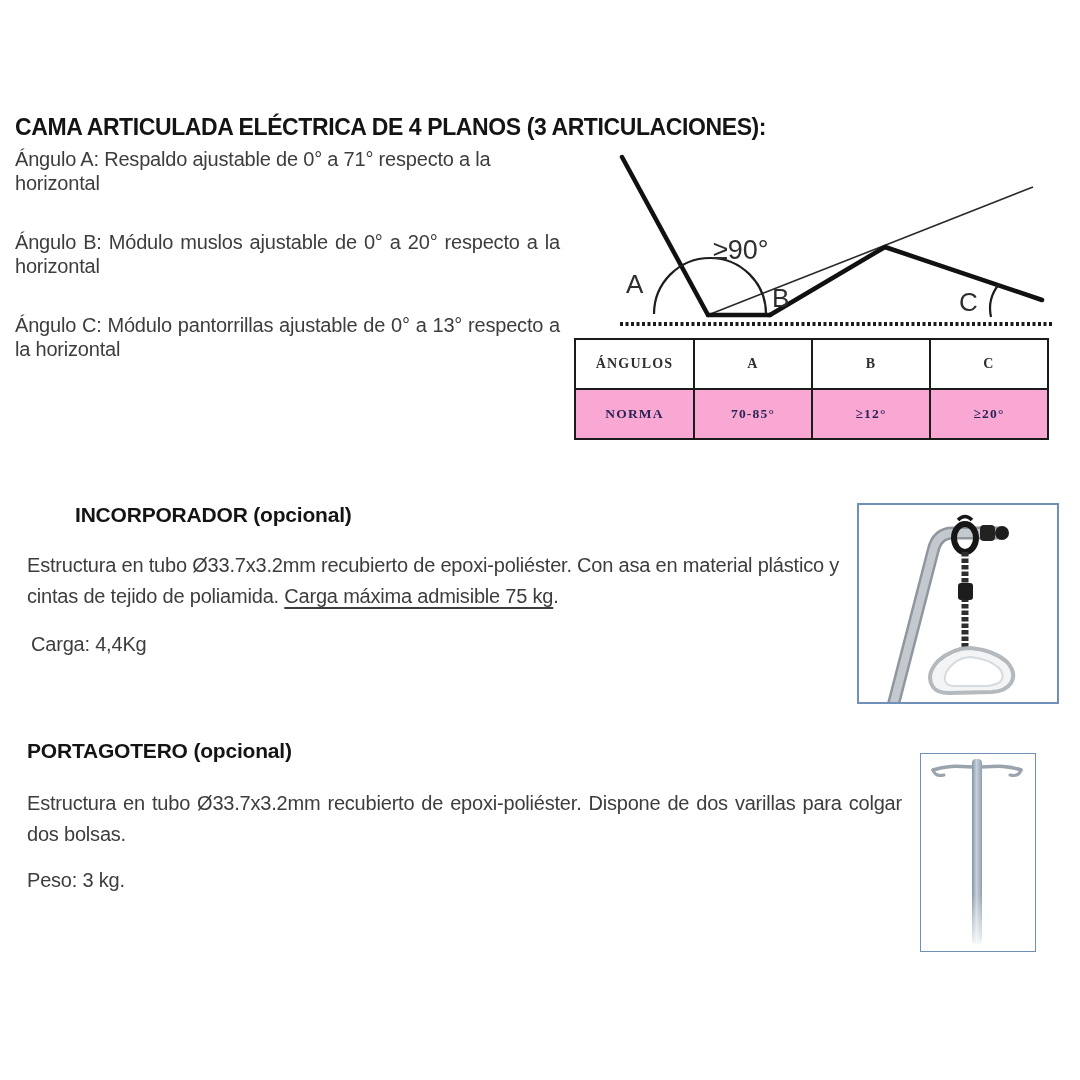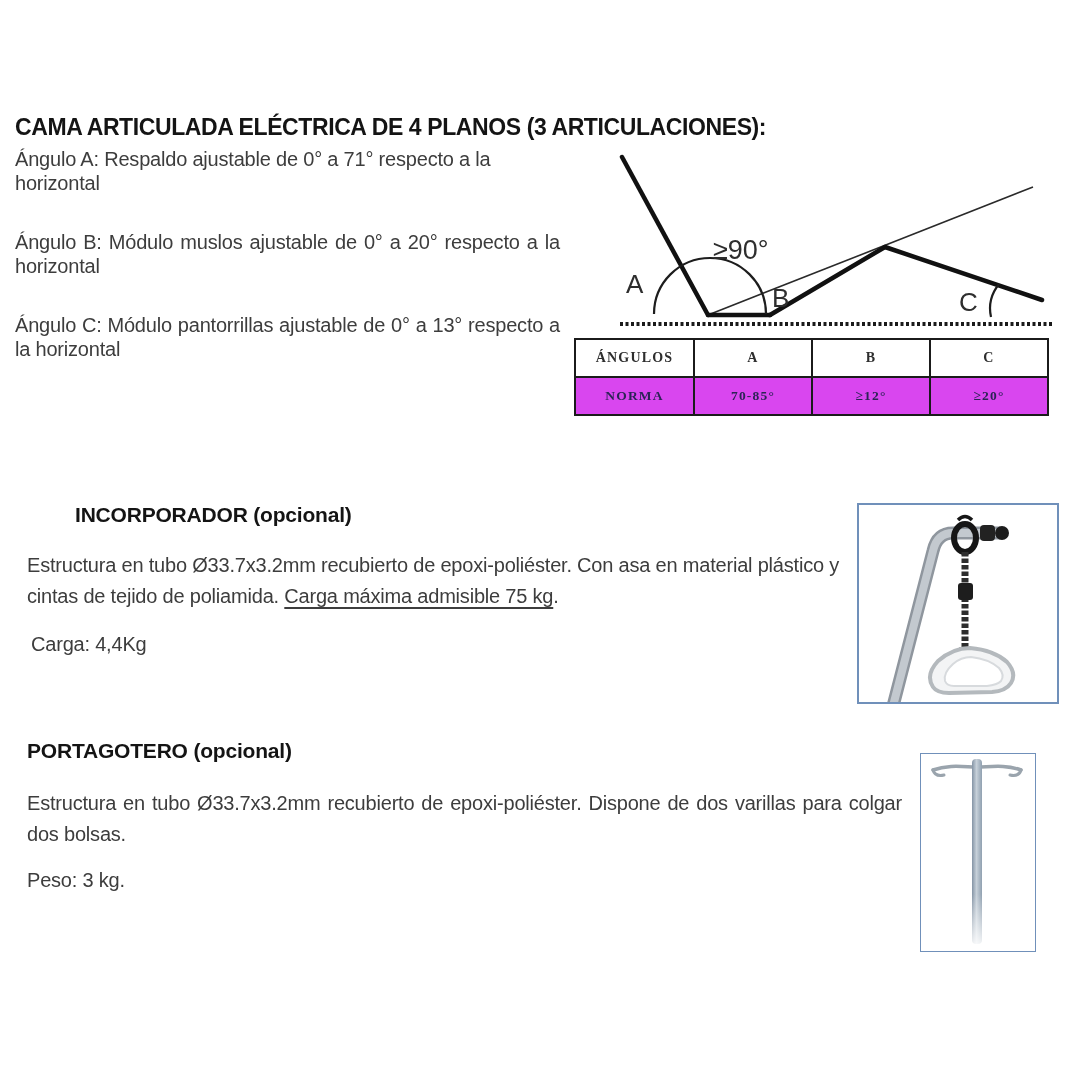--- a/index.html
+++ b/index.html
@@ -49,21 +49,21 @@
     font-family: "Liberation Serif", "DejaVu Serif", serif;
     font-weight: bold;
     text-align: center;
   }
   table.angles td {
     border: 2px solid #1b1b1b;
     font-size: 14px;
     letter-spacing: 1.2px;
     color: #2e2e2e;
     height: 21px;
-    padding: 10px;
+    padding: 16px;
     vertical-align: middle;
   }
   table.angles tr.norma-row td {
     height: 19px;
     font-size: 13.5px;
     color: #2c2456;
   }
   
   .img-box {
     background: #ffffff;
@@ -116,21 +116,21 @@
         <col style="width:118px">
         <col style="width:118px">
       </colgroup>
     <tbody>
       <tr>
         <td>ÁNGULOS</td>
         <td>A</td>
         <td>B</td>
         <td>C</td>
       </tr>
-      <tr class="norma-row" style="background-color: #d946ef;">
+      <tr class="norma-row" style="background-color: #f9a8d4;">
         <td>NORMA</td>
         <td>70-85°</td>
         <td>≥12°</td>
         <td>≥20°</td>
       </tr>
     </tbody>
   </table>
 
   <h2 class="section-heading abs" style="left:27px; top:503px;margin-left:48px;">INCORPORADOR (opcional)</h2>
 

